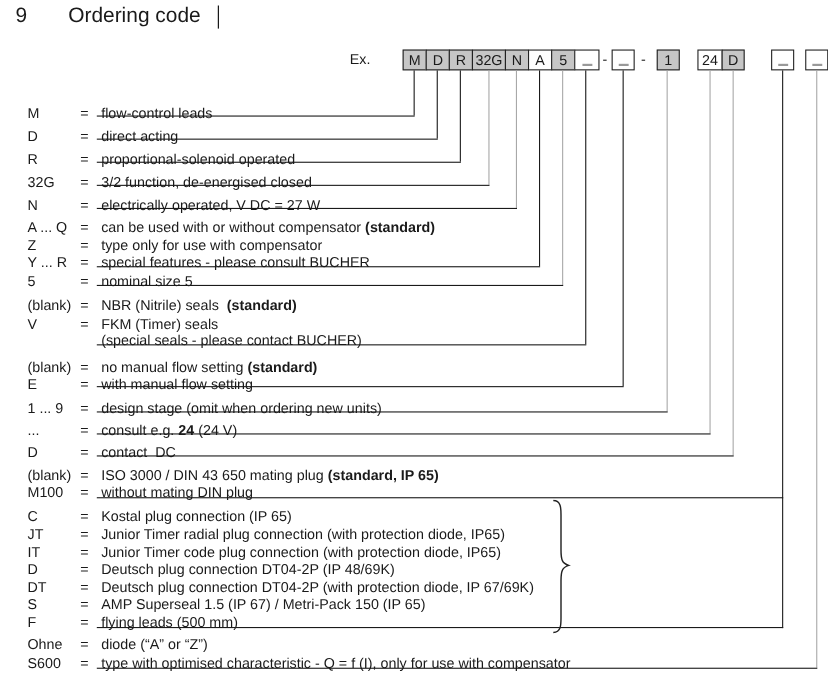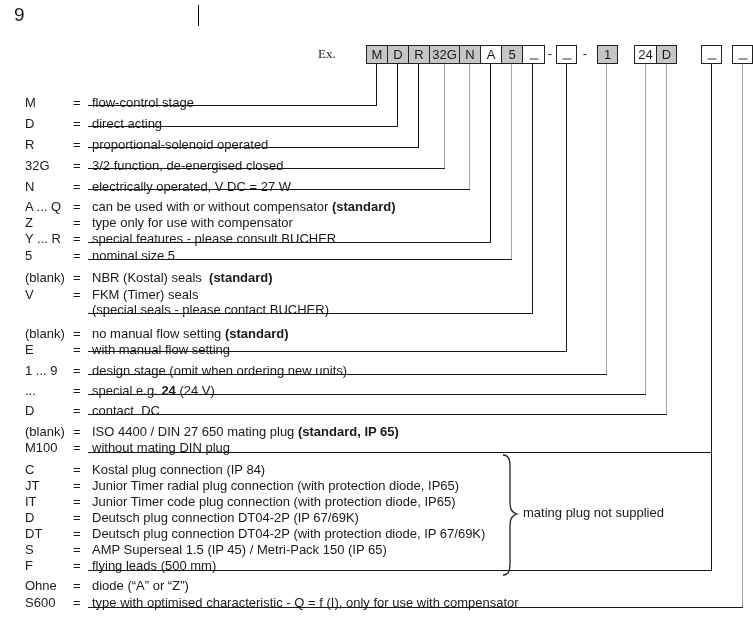--- a/index.html
+++ b/index.html
@@ -1,21 +1,21 @@
 <!DOCTYPE html>
 <html><head>
 <meta charset="utf-8">
 <style>
   html,body{margin:0;padding:0;background:#fff;}
   .page{position:relative;width:753px;height:622px;background:#ffffff;
         font-family:"Liberation Sans",sans-serif;color:#1a1a1a;overflow:hidden;}
   .title-num{position:absolute;top:4px;left:14px;font-size:19px;}
   .title-text{position:absolute;top:4px;left:62px;font-size:19px;}
   .caret{position:absolute;top:5px;left:198px;width:1px;height:21px;background:#000;}
-  .ex-label{position:absolute;top:46px;left:318px;font-size:13px;font-family:Liberation Serif, serif;}
+  .ex-label{position:absolute;top:46px;left:318px;font-size:13px;}
   .cell{position:absolute;top:45px;height:19px;border:1px solid #222;box-sizing:border-box;
         text-align:center;font-size:13px;line-height:17px;background:#fff;}
   .cell.gray{background:#c6c6c6;}
   .blank-mark{position:absolute;left:50%;transform:translateX(-50%);bottom:3px;
         width:9px;height:2px;background:#999;}
   .dash{position:absolute;top:45px;height:19px;font-size:13px;line-height:17px;text-align:center;}
   .vline{position:absolute;width:1px;background:#1a1a1a;}
   .vline.gray{background:#a8a8a8;}
   .hline{position:absolute;height:1px;background:#1a1a1a;}
   .row{position:absolute;left:25px;height:16px;font-size:13px;white-space:pre;}
@@ -25,20 +25,21 @@
   .row b{font-weight:700;}
   .brace-note{position:absolute;top:505px;left:523px;font-size:13px;white-space:pre;}
   .brace{position:absolute;top:454px;left:500px;}
 </style>
 </head>
 <body>
 
 <div class="page">
 
   <span class="title-num">9</span>
+  <span class="title-text">Ordering code</span>
   <div class="caret"></div>
 
   <span class="ex-label">Ex.</span>
 
   <div class="cell gray" style="left:366px;width:22px;"><span>M</span></div>
   <div class="cell gray" style="left:387px;width:22px;"><span>D</span></div>
   <div class="cell gray" style="left:408px;width:22px;"><span>R</span></div>
   <div class="cell gray" style="left:429px;width:31px;"><span>32G</span></div>
   <div class="cell gray" style="left:459px;width:22px;"><span>N</span></div>
   <div class="cell" style="left:480px;width:22px;"><span>A</span></div>
@@ -80,46 +81,45 @@
   <div class="hline" style="left:88px;top:374px;width:519px;"></div>
   <div class="hline" style="left:88px;top:394px;width:558px;"></div>
   <div class="hline" style="left:88px;top:414px;width:579px;"></div>
   <div class="hline" style="left:88px;top:452px;width:624px;"></div>
   <div class="hline" style="left:88px;top:570px;width:624px;"></div>
   <div class="hline" style="left:88px;top:607px;width:655px;"></div>
 
   <svg class="brace" width="20" height="124" viewBox="0 0 20 124">
     <path d="M3,1 C10,1 10,8 10,14 L10,46 C10,55 11,58 17,60 C11,62 10,65 10,74 L10,108 C10,114 10,121 3,121" fill="none" stroke="#222" stroke-width="1.3"></path>
   </svg>
-  <span class="brace-note">mating plug not supplied</span>
 
   <div id="rows-host">
-      <div class="row" style="top: 95px;"><span class="code">M</span><span class="eq">=</span><span class="desc"><span>flow-control stage</span></span></div>
+      <div class="row" style="top: 95px;"><span class="code">M</span><span class="eq">=</span><span class="desc"><span>flow-control leads</span></span></div>
       <div class="row" style="top: 116px;"><span class="code">D</span><span class="eq">=</span><span class="desc"><span>direct acting</span></span></div>
       <div class="row" style="top: 137px;"><span class="code">R</span><span class="eq">=</span><span class="desc"><span>proportional-solenoid operated</span></span></div>
       <div class="row" style="top: 158px;"><span class="code">32G</span><span class="eq">=</span><span class="desc"><span>3/2 function, de-energised closed</span></span></div>
       <div class="row" style="top: 179px;"><span class="code">N</span><span class="eq">=</span><span class="desc"><span>electrically operated, V DC = 27 W</span></span></div>
       <div class="row" style="top: 199px;"><span class="code">A ... Q</span><span class="eq">=</span><span class="desc"><span>can be used with or without compensator </span><b>(standard)</b></span></div>
       <div class="row" style="top: 215px;"><span class="code">Z</span><span class="eq">=</span><span class="desc"><span>type only for use with compensator</span></span></div>
       <div class="row" style="top: 231px;"><span class="code">Y ... R</span><span class="eq">=</span><span class="desc"><span>special features - please consult BUCHER</span></span></div>
       <div class="row" style="top: 248px;"><span class="code">5</span><span class="eq">=</span><span class="desc"><span>nominal size 5</span></span></div>
-      <div class="row" style="top: 270px;"><span class="code">(blank)</span><span class="eq">=</span><span class="desc"><span>NBR (Kostal) seals  </span><b>(standard)</b></span></div>
+      <div class="row" style="top: 270px;"><span class="code">(blank)</span><span class="eq">=</span><span class="desc"><span>NBR (Nitrile) seals  </span><b>(standard)</b></span></div>
       <div class="row" style="top: 287px;"><span class="code">V</span><span class="eq">=</span><span class="desc"><span>FKM (Timer) seals</span></span></div>
       <div class="row" style="top: 302px;"><span class="code"></span><span class="eq"></span><span class="desc"><span>(special seals - please contact BUCHER)</span></span></div>
       <div class="row" style="top: 326px;"><span class="code">(blank)</span><span class="eq">=</span><span class="desc"><span>no manual flow setting </span><b>(standard)</b></span></div>
       <div class="row" style="top: 342px;"><span class="code">E</span><span class="eq">=</span><span class="desc"><span>with manual flow setting</span></span></div>
       <div class="row" style="top: 363px;"><span class="code">1 ... 9</span><span class="eq">=</span><span class="desc"><span>design stage (omit when ordering new units)</span></span></div>
-      <div class="row" style="top: 383px;"><span class="code">...</span><span class="eq">=</span><span class="desc"><span>special e.g. </span><b>24</b><span> (24 V)</span></span></div>
+      <div class="row" style="top: 383px;"><span class="code">...</span><span class="eq">=</span><span class="desc"><span>consult e.g. </span><b>24</b><span> (24 V)</span></span></div>
       <div class="row" style="top: 403px;"><span class="code">D</span><span class="eq">=</span><span class="desc"><span>contact  DC</span></span></div>
-      <div class="row" style="top: 424px;"><span class="code">(blank)</span><span class="eq">=</span><span class="desc"><span>ISO 4400 / DIN 27 650 mating plug </span><b>(standard, IP 65)</b></span></div>
+      <div class="row" style="top: 424px;"><span class="code">(blank)</span><span class="eq">=</span><span class="desc"><span>ISO 3000 / DIN 43 650 mating plug </span><b>(standard, IP 65)</b></span></div>
       <div class="row" style="top: 440px;"><span class="code">M100</span><span class="eq">=</span><span class="desc"><span>without mating DIN plug</span></span></div>
-      <div class="row" style="top: 462px;"><span class="code">C</span><span class="eq">=</span><span class="desc"><span>Kostal plug connection (IP 84)</span></span></div>
+      <div class="row" style="top: 462px;"><span class="code">C</span><span class="eq">=</span><span class="desc"><span>Kostal plug connection (IP 65)</span></span></div>
       <div class="row" style="top: 478px;"><span class="code">JT</span><span class="eq">=</span><span class="desc"><span>Junior Timer radial plug connection (with protection diode, IP65)</span></span></div>
       <div class="row" style="top: 494px;"><span class="code">IT</span><span class="eq">=</span><span class="desc"><span>Junior Timer code plug connection (with protection diode, IP65)</span></span></div>
-      <div class="row" style="top: 510px;"><span class="code">D</span><span class="eq">=</span><span class="desc"><span>Deutsch plug connection DT04-2P (IP 67/69K)</span></span></div>
+      <div class="row" style="top: 510px;"><span class="code">D</span><span class="eq">=</span><span class="desc"><span>Deutsch plug connection DT04-2P (IP 48/69K)</span></span></div>
       <div class="row" style="top: 526px;"><span class="code">DT</span><span class="eq">=</span><span class="desc"><span>Deutsch plug connection DT04-2P (with protection diode, IP 67/69K)</span></span></div>
-      <div class="row" style="top: 542px;"><span class="code">S</span><span class="eq">=</span><span class="desc"><span>AMP Superseal 1.5 (IP 45) / Metri-Pack 150 (IP 65)</span></span></div>
+      <div class="row" style="top: 542px;"><span class="code">S</span><span class="eq">=</span><span class="desc"><span>AMP Superseal 1.5 (IP 67) / Metri-Pack 150 (IP 65)</span></span></div>
       <div class="row" style="top: 558px;"><span class="code">F</span><span class="eq">=</span><span class="desc"><span>flying leads (500 mm)</span></span></div>
       <div class="row" style="top: 578px;"><span class="code">Ohne</span><span class="eq">=</span><span class="desc"><span>diode (“A” or “Z”)</span></span></div>
       <div class="row" style="top: 595px;"><span class="code">S600</span><span class="eq">=</span><span class="desc"><span>type with optimised characteristic - Q = f (I), only for use with compensator</span></span></div>
     </div>
 
 </div>
 
 </body></html>

